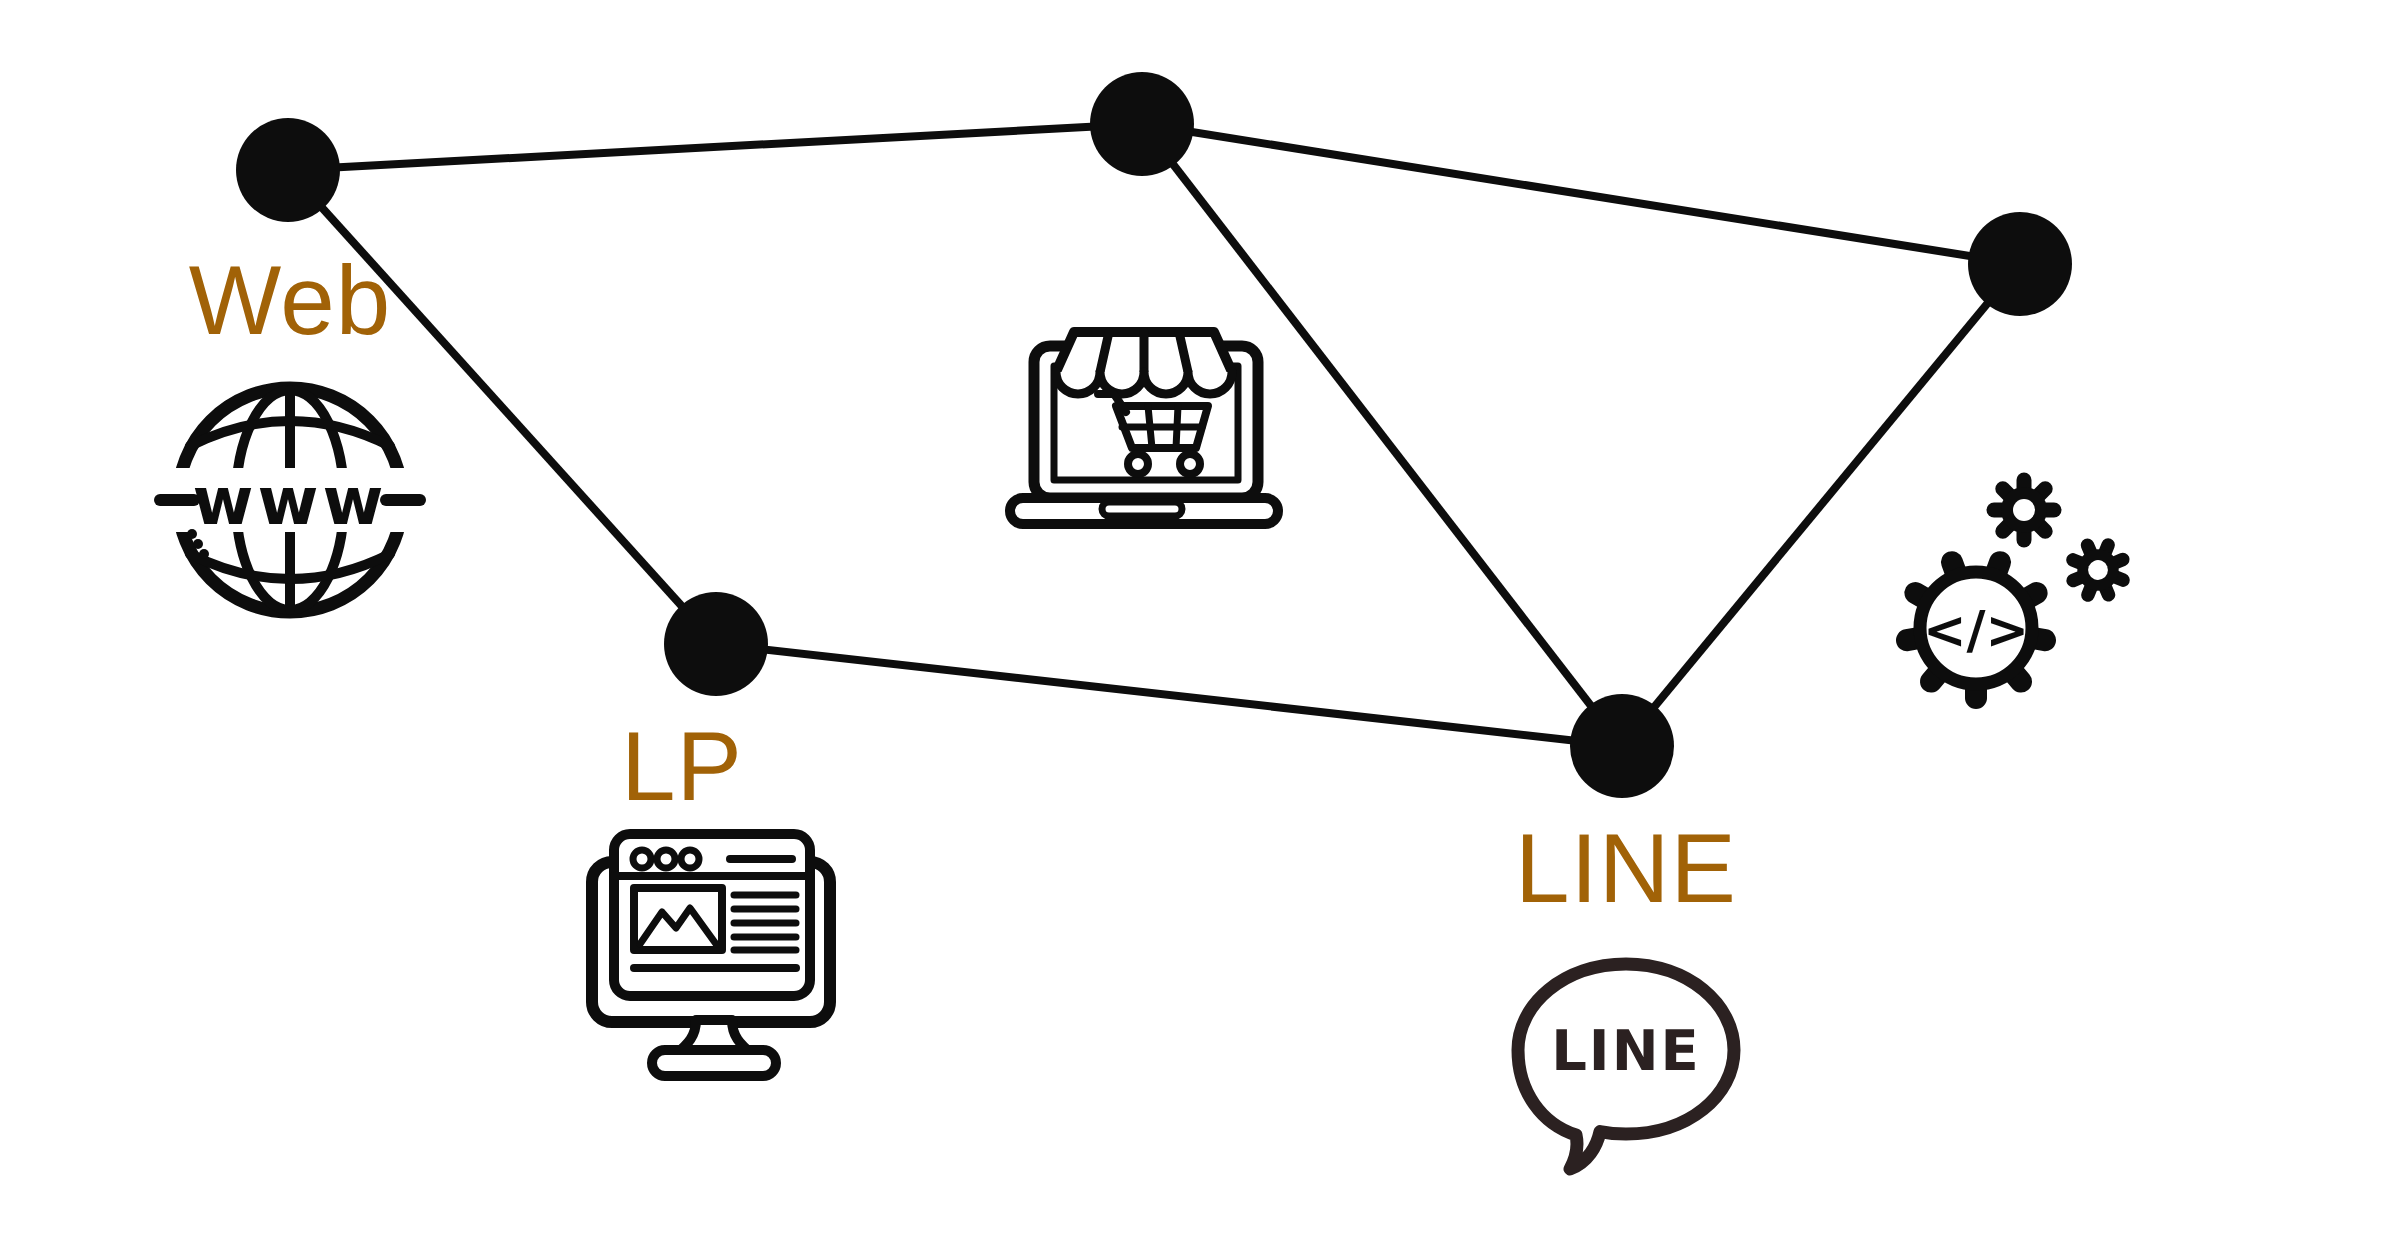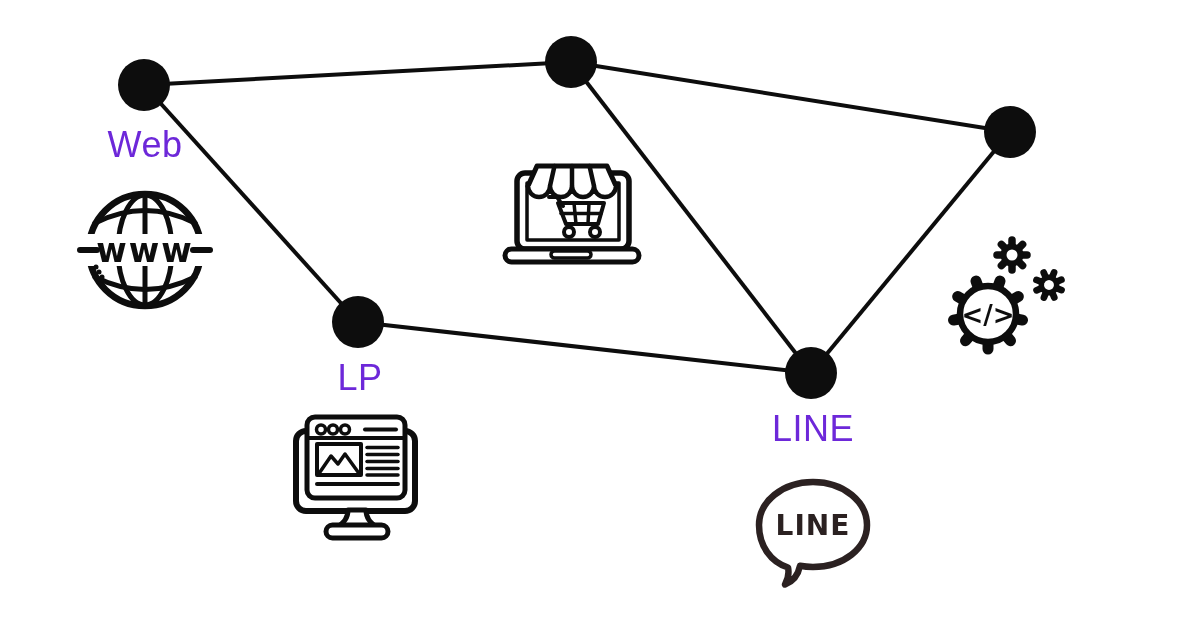--- a/index.html
+++ b/index.html
@@ -4,21 +4,21 @@
 <style>
   html,body{margin:0;padding:0;}
   body{
     width:1200px;height:630px;background:#ffffff;
     font-family:"Liberation Sans","DejaVu Sans",sans-serif;
   }
   .canvas{position:relative;width:1200px;height:630px;background:#ffffff;overflow:hidden;}
   svg.diagram{position:absolute;left:0;top:0;}
   .node-label{
     position:absolute;transform:translateX(-50%);
-    font-size:36px;line-height:1;color:#6d28d9;
+    font-size:49px;line-height:1;color:#a16207;
     letter-spacing:0.5px;white-space:nowrap;
   }
   .edge{stroke:#0d0d0d;stroke-width:4;}
   .dot{fill:#0d0d0d;}
   .ink{stroke:#0d0d0d;fill:none;stroke-linecap:round;stroke-linejoin:round;}
   .fillw{fill:#ffffff;}
   .www-text{font-family:"DejaVu Sans",sans-serif;font-weight:bold;font-size:33px;letter-spacing:2px;fill:#0d0d0d;}
   .code-text{font-family:"DejaVu Sans",sans-serif;font-weight:bold;font-size:26px;fill:#0d0d0d;}
   .bubble-text{font-family:"DejaVu Sans",sans-serif;font-weight:bold;font-size:28px;letter-spacing:1px;fill:#2b2121;}
 </style>
@@ -159,16 +159,16 @@
                C -4 40 -9 39.6 -13 38.8
                C -14.5 46 -19 54 -28 57.5
                C -24.5 51 -24 45 -25 40.5
                C -42 35 -54 19 -54 -2
                C -54 -25 -31 -45 0 -45 Z" fill="#ffffff" stroke="#2b2121" stroke-width="6.5" stroke-linejoin="round"></path>
       <text class="bubble-text" x="0" y="8" text-anchor="middle">LINE</text>
     </g>
   </svg>
 
   <div class="node-label" style="left:145px;top:127px;">Web</div>
-  <div class="node-label" style="left:360px;top:360px;">LP</div>
+  <div class="node-label" style="left:341px;top:360px;">LP</div>
   <div class="node-label" style="left:813px;top:411px;">LINE</div>
 
 </div>
 
 </body></html>

